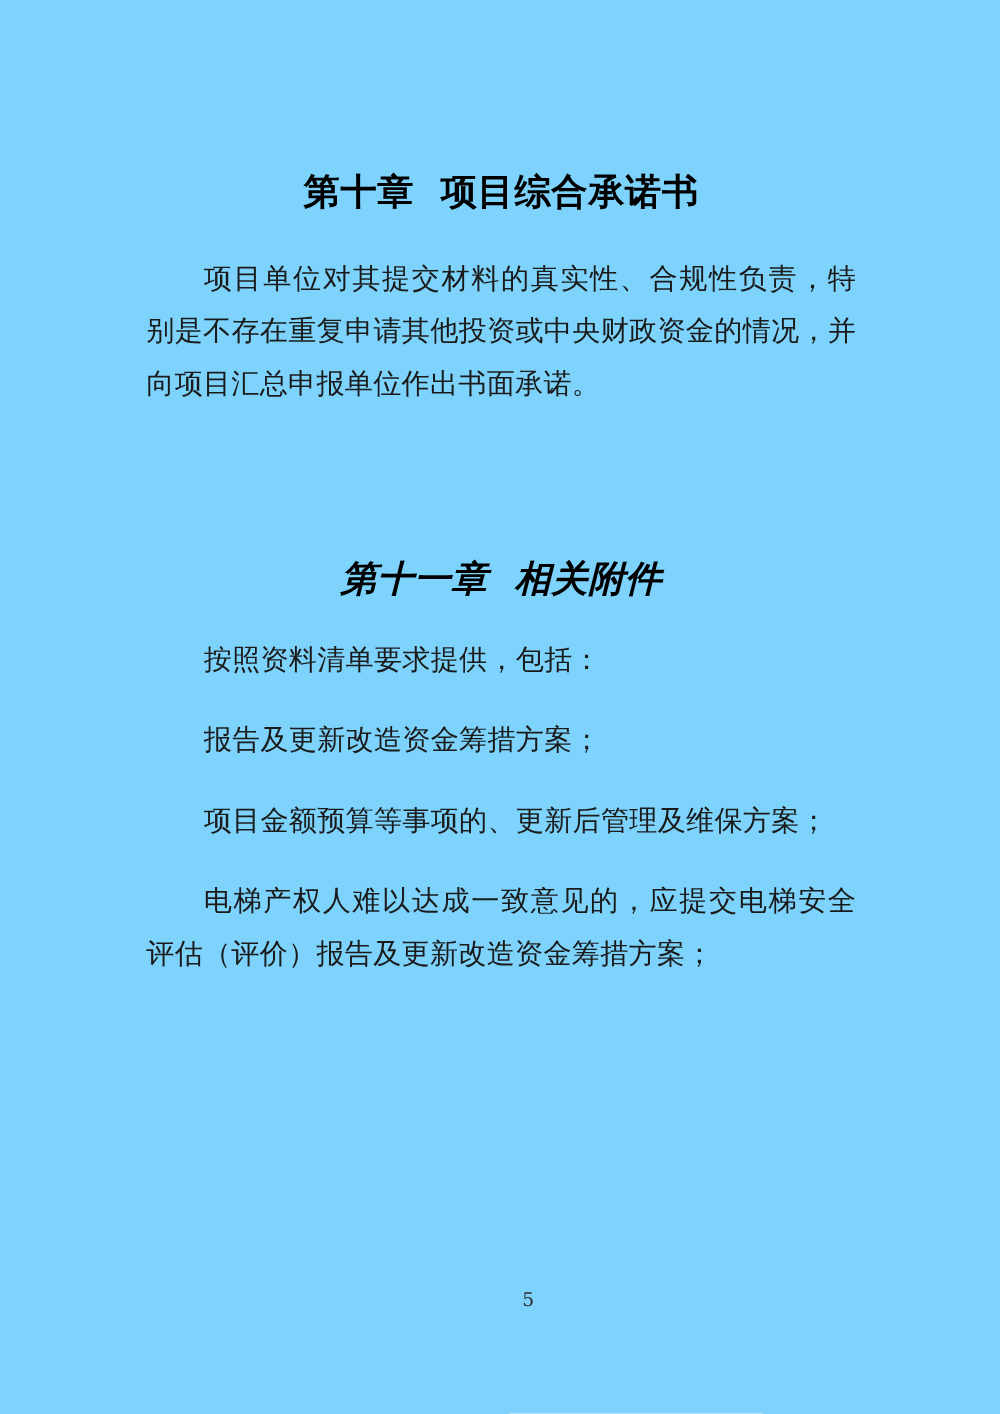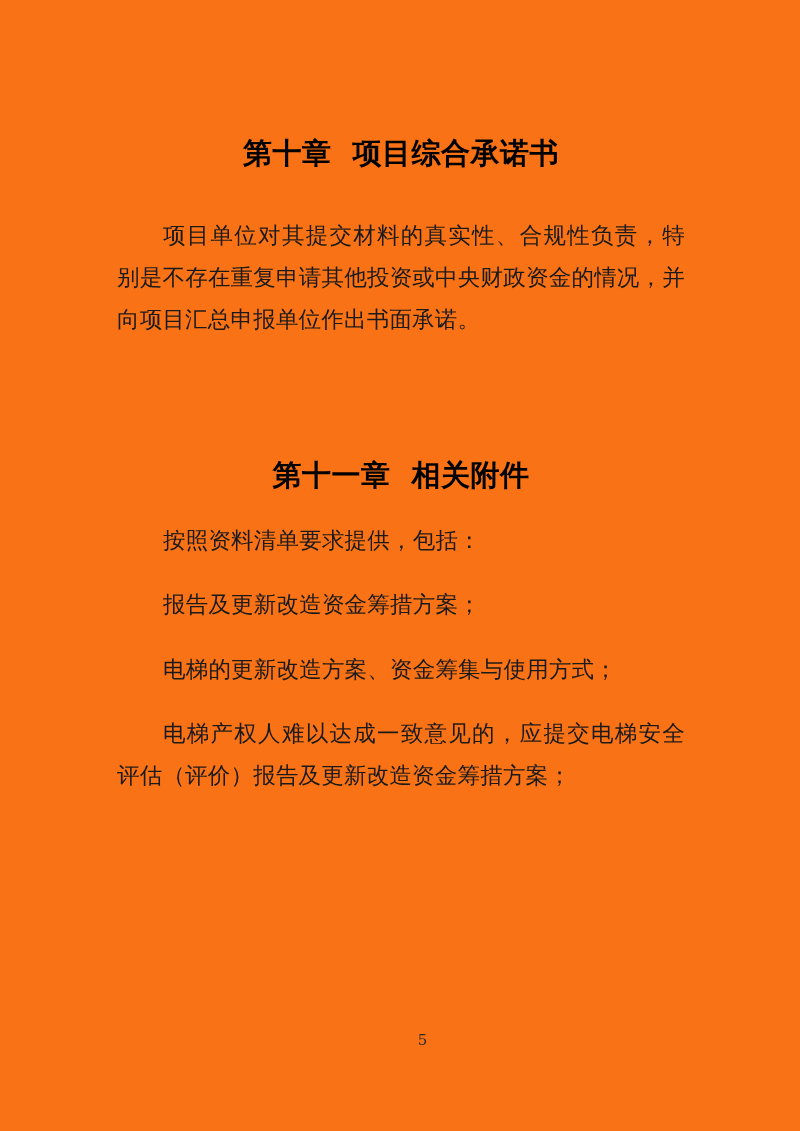--- a/index.html
+++ b/index.html
@@ -7,21 +7,21 @@
     margin: 0;
     padding: 0;
     background: #ffffff;
   }
 
   .page {
     position: relative;
     width: 800px;
     height: 1131px;
     margin: 0 auto;
-    background: #f97316;
+    background: #7dd3fc;
     overflow: hidden;
     font-family: "DejaVu Serif", "Liberation Serif", serif;
     color: #1a1a1a;
     -webkit-font-smoothing: antialiased;
   }
 
   .content {
     position: absolute;
     left: 117px;
     top: 0;
@@ -34,37 +34,37 @@
     font-weight: 700;
     font-size: 29px;
     line-height: 42px;
     text-align: center;
     letter-spacing: 0.5px;
     color: #000000;
     white-space: pre;
   }
 
   .heading-1-wrap { padding-top: 113px; }
-  .heading-2-wrap { padding-top: 72px; }
+  .heading-2-wrap { padding-top: 72px; font-style: italic; }
 
   
   .body-para {
     font-size: 22.5px;
     line-height: 42px;
     text-align: justify;
     text-justify: inter-ideograph;
     text-align-last: left;
     color: #1a1a1a;
     letter-spacing: 0.2px;
   }
 
   .indent-2 { text-indent: 46px; }
 
   
-  .para-gap-1 { margin-top: 40px; }
+  .para-gap-1 { margin-top: 28px; }
   .para-gap-2 { margin-top: 7px; }
 
   .list-block {
     margin-left: 46px;
     width: 522px;
   }
   .list-block .body-para { text-indent: 0; }
 
   .hang-block {
     margin-left: 0;
@@ -98,21 +98,21 @@
 
     <div class="heading-2-wrap">
       <h1 class="chapter-heading">第十一章  相关附件</h1>
     </div>
 
     <div class="list-block para-gap-2">
       <p class="body-para">按照资料清单要求提供，包括：</p>
 
       <p class="body-para">报告及更新改造资金筹措方案；</p>
 
-      <p class="body-para">电梯的更新改造方案、资金筹集与使用方式；</p>
+      <p class="body-para">项目金额预算等事项的、更新后管理及维保方案；</p>
     </div>
 
     <div class="hang-block">
 
       <p class="body-para indent-2">电梯产权人难以达成一致意见的，应提交电梯安全评估（评价）报告及更新改造资金筹措方案；</p>
     </div>
 
   </div>
 
   <div class="page-number">5</div>

